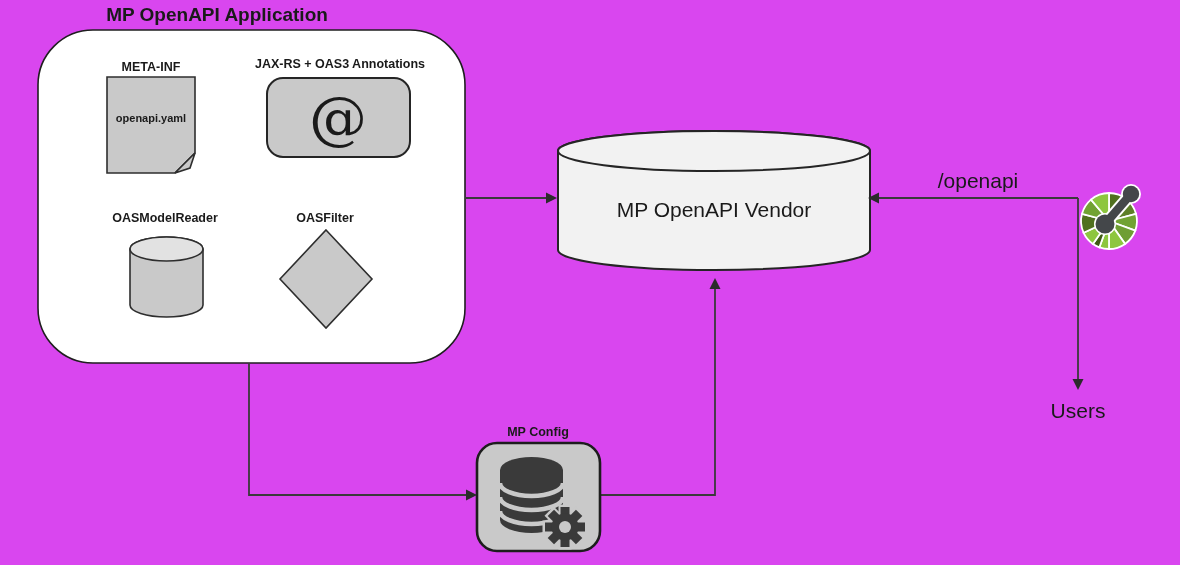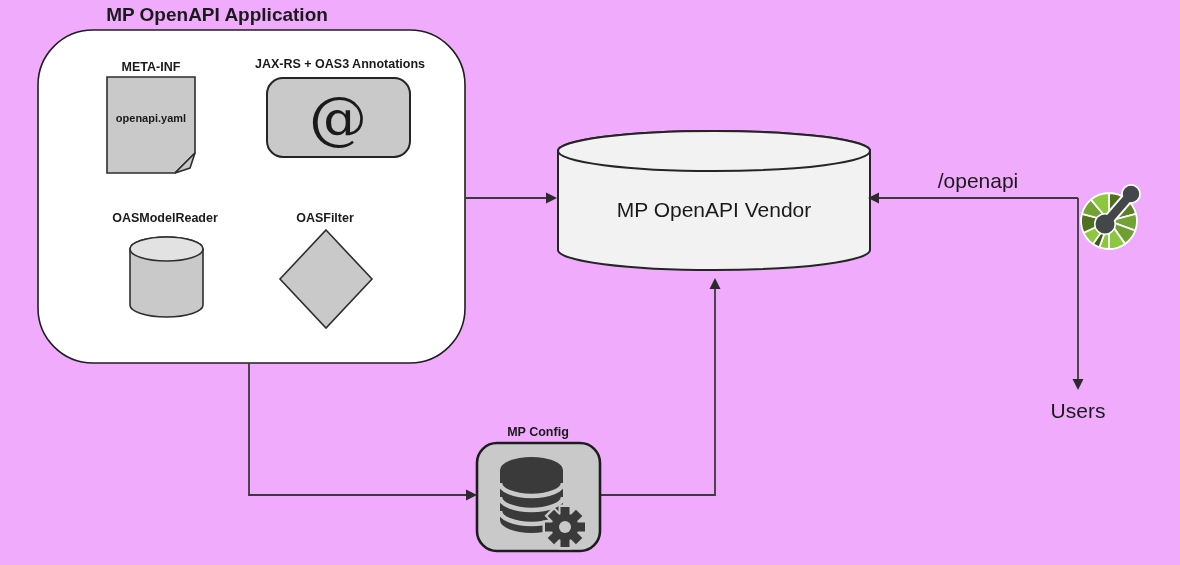--- a/index.html
+++ b/index.html
@@ -1,16 +1,16 @@
 <!DOCTYPE html>
 <html><head>
 <meta charset="utf-8">
 <style>
   html,body{margin:0;padding:0;background:#ffffff;}
-  .stage{position:relative;width:1180px;height:565px;background:#f0abfc;overflow:hidden;}
+  .stage{position:relative;width:1180px;height:565px;background:#d946ef;overflow:hidden;}
   svg{display:block;}
   text{fill:#1a1a1a;font-family:"Liberation Sans",sans-serif;}
   .lbl-title{font-size:19px;font-weight:700;}
   .lbl-sm{font-size:12.5px;font-weight:700;}
   .lbl-xs{font-size:11px;font-weight:700;}
   .lbl-lg{font-size:21px;font-weight:400;}
   .at-glyph{font-family:"DejaVu Serif",serif;font-size:58px;font-weight:400;}
   .shape{fill:#c9c9c9;stroke:#2e2e2e;stroke-width:1.6;}
   .edge{stroke:#3a3a3a;stroke-width:1.8;fill:none;}
   .head{fill:#2b2b2b;stroke:none;}

